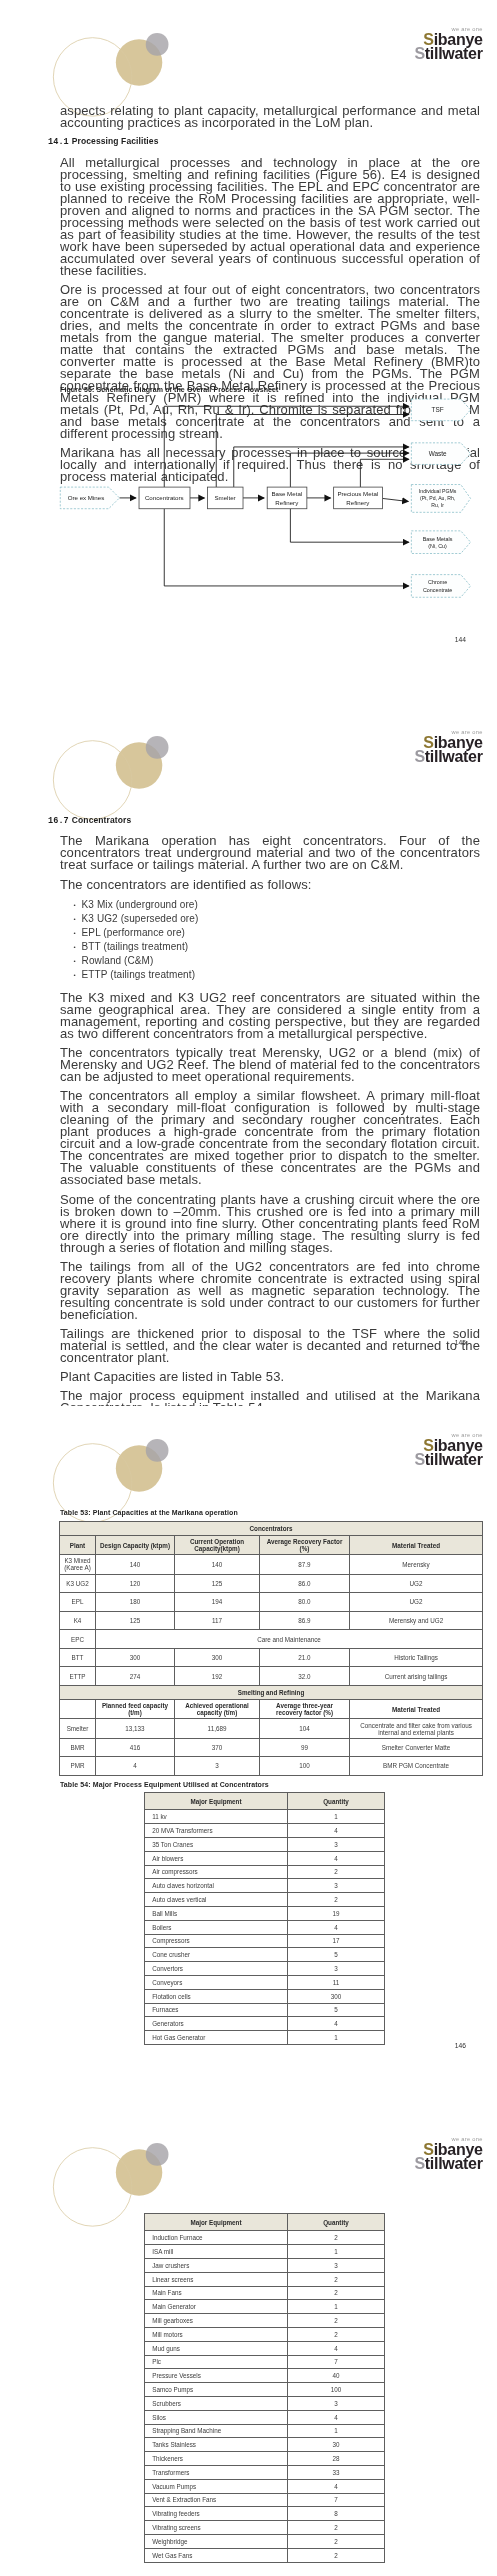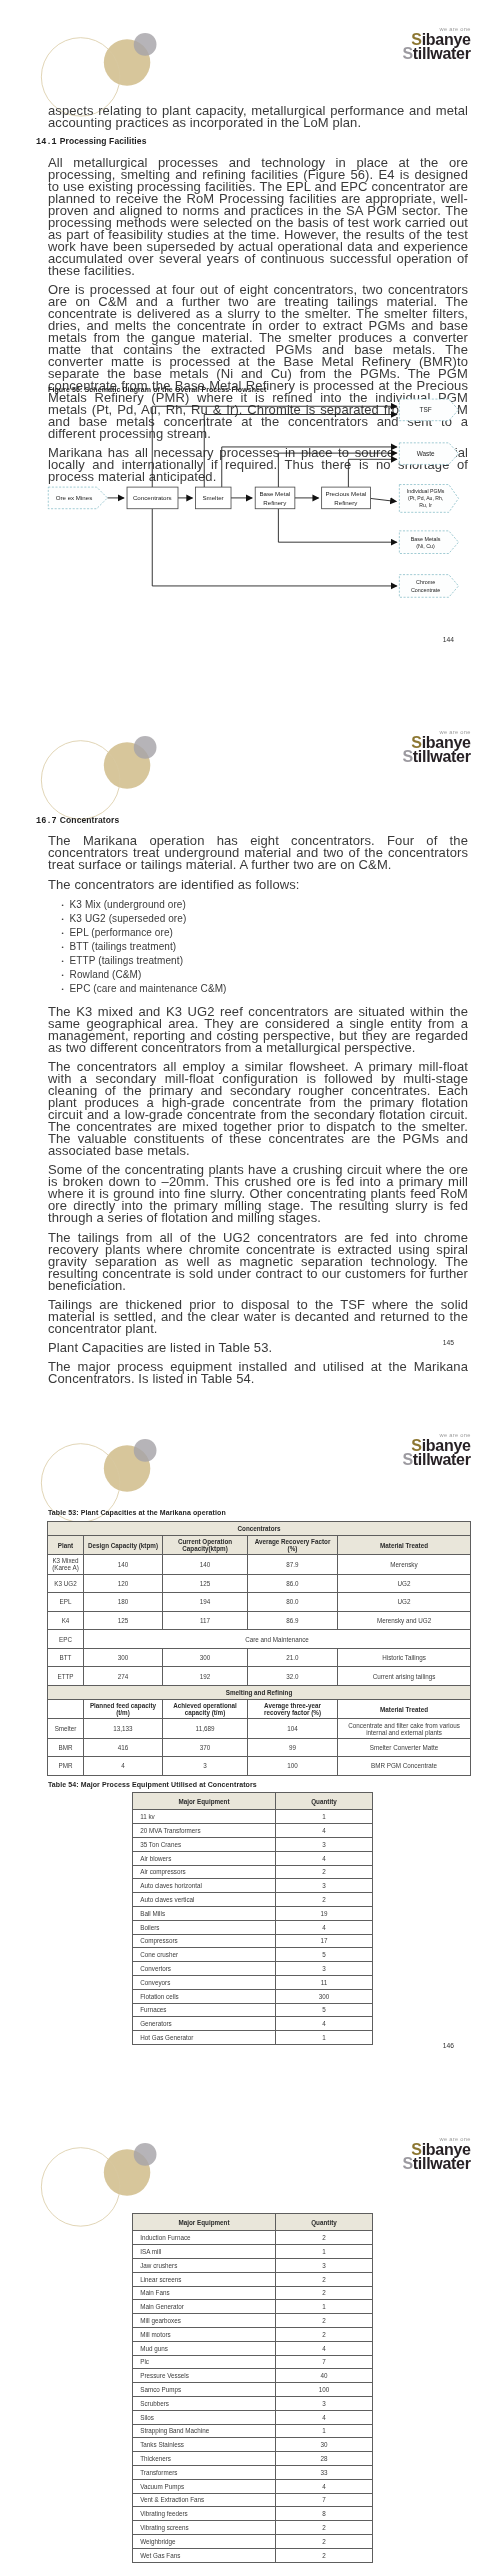--- a/index.html
+++ b/index.html
@@ -1,17 +1,17 @@
 <!DOCTYPE html>
 <html style="font-size:8.2px"><head>
 <meta charset="utf-8">
 <style>
   html,body{margin:0;padding:0;background:#ffffff;}
   #doc{position:relative;width:497px;height:2813px;background:#fff;font-family:"Liberation Sans",sans-serif;color:#343434;overflow:hidden;}
-  .page{position:absolute;left:0;width:485px;height:703px;background:#fff;}
+  .page{position:absolute;left:12px;width:485px;height:703px;background:#fff;}
   .deco{position:absolute;left:15.5px;top:15.5px;}
   .logo{position:absolute;right:14.4px;top:26px;text-align:right;}
   .logo .tag{font-size:5.7px;color:#9b9b9b;letter-spacing:0.3px;margin-bottom:0.5px;}
   .logo .big{font-size:16px;font-weight:bold;line-height:14.4px;letter-spacing:-0.3px;color:#272125;}
   .logo .gold-s{color:#8d7732;}
   .logo .silver-s{color:#9c9aa0;}
   .body-col{position:absolute;left:48px;width:420px;}
   .body-col p{margin:0 0 7.2px 0;font-size:13px;line-height:12px;letter-spacing:0.1px;text-align:justify;color:#3a3a3a;}
   h2.sec{margin:4.6px 0 9.8px -12px;font-size:8.5px;color:#1d1d1d;letter-spacing:0.1px;}
   h2.sec .no{margin-right:3px;font-family:Liberation Mono, monospace;}
@@ -139,25 +139,25 @@
     <div class="body-col" style="top:107px;">
       <h2 class="sec"><span class="no">16.7</span><span>Concentrators</span></h2>
       <p>The Marikana operation has eight concentrators. Four of the concentrators treat underground material and two of the concentrators treat surface or tailings material. A further two are on C&amp;M.</p>
       <p>The concentrators are identified as follows:</p>
       <ul class="dotlist">
 
       <li>K3 Mix (underground ore)</li>
           <li>K3 UG2 (superseded ore)</li>
           <li>EPL (performance ore)</li>
           <li>BTT (tailings treatment)</li>
+          <li>Rowland (C&amp;M)</li>
           <li>ETTP (tailings treatment)</li>
-          <li>Rowland (C&amp;M)</li>
-          <li>EPC (care and maintenance C&amp;M)</li>
         </ul>
       <p>The K3 mixed and K3 UG2 reef concentrators are situated within the same geographical area. They are considered a single entity from a management, reporting and costing perspective, but they are regarded as two different concentrators from a metallurgical perspective.</p>
+      <p>The concentrators typically treat Merensky, UG2 or a blend (mix) of Merensky and UG2 Reef. The blend of material fed to the concentrators can be adjusted to meet operational requirements.</p>
       <p>The concentrators all employ a similar flowsheet. A primary mill-float with a secondary mill-float configuration is followed by multi-stage cleaning of the primary and secondary rougher concentrates. Each plant produces a high-grade concentrate from the primary flotation circuit and a low-grade concentrate from the secondary flotation circuit. The concentrates are mixed together prior to dispatch to the smelter. The valuable constituents of these concentrates are the PGMs and associated base metals.</p>
       <p>Some of the concentrating plants have a crushing circuit where the ore is broken down to –20mm. This crushed ore is fed into a primary mill where it is ground into fine slurry. Other concentrating plants feed RoM ore directly into the primary milling stage. The resulting slurry is fed through a series of flotation and milling stages.</p>
       <p>The tailings from all of the UG2 concentrators are fed into chrome recovery plants where chromite concentrate is extracted using spiral gravity separation as well as magnetic separation technology. The resulting concentrate is sold under contract to our customers for further beneficiation.</p>
       <p>Tailings are thickened prior to disposal to the TSF where the solid material is settled, and the clear water is decanted and returned to the concentrator plant.</p>
       <p>Plant Capacities are listed in Table 53.</p>
       <p>The major process equipment installed and utilised at the Marikana Concentrators. Is listed in Table 54.</p>
     </div>
 
     <div class="pageno">145</div>
   </div>

